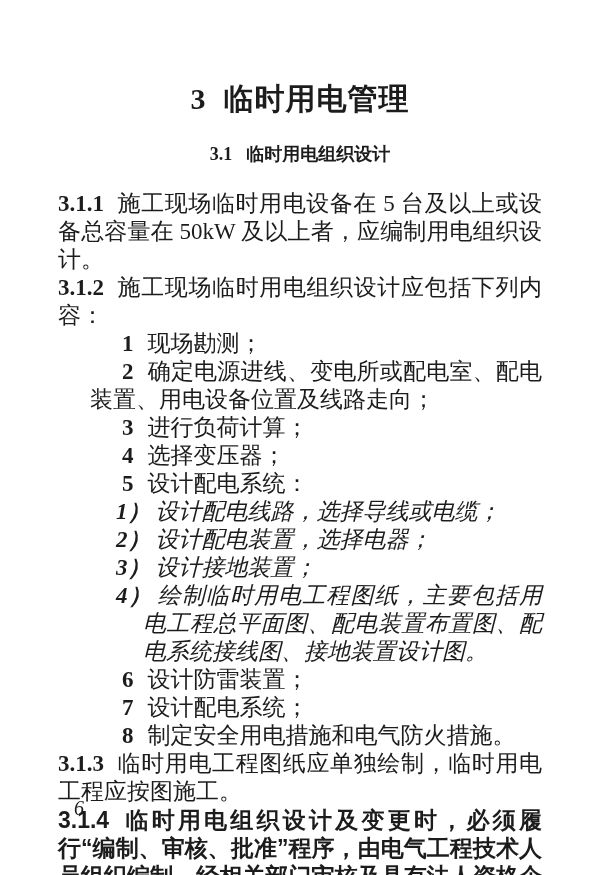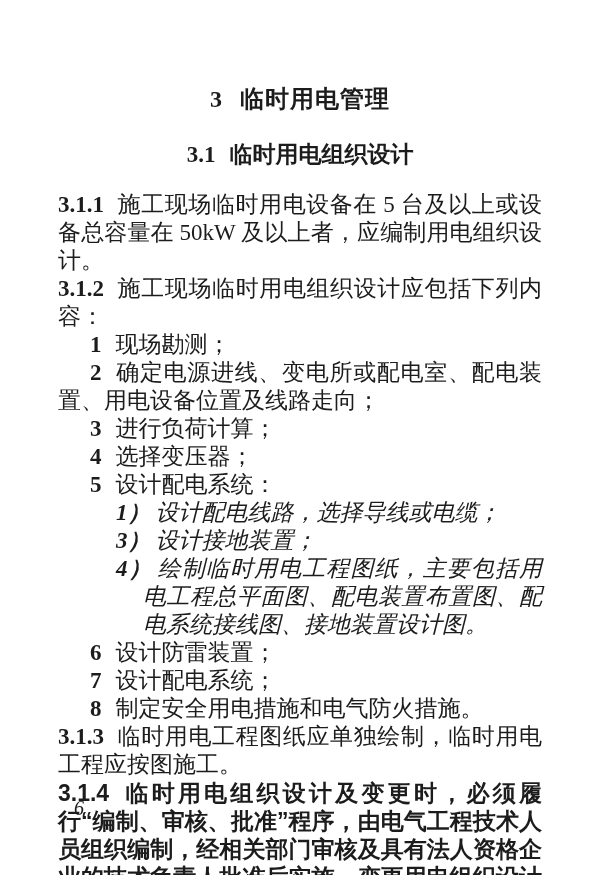--- a/index.html
+++ b/index.html
@@ -14,45 +14,45 @@
   }
   .content {
     position: absolute;
     left: 58px;
     top: 84px;
     width: 484px;
   }
   .chapter-title {
     margin: 0 0 30px 0;
     text-align: center;
-    font-size: 24px;
+    font-size: 30px;
     font-weight: bold;
     line-height: 30px;
     letter-spacing: 1px;
   }
   .chapter-title .ch-num { margin-right: 18px; letter-spacing: 0; }
   .section-title {
     margin: 0 0 26px 0;
     text-align: center;
-    font-size: 23px;
+    font-size: 18px;
     font-weight: bold;
     line-height: 20px;
     font-family: "Liberation Sans", "DejaVu Sans", sans-serif;
   }
   .section-title .sec-num { margin-right: 14px; font-family: "Liberation Serif", "DejaVu Serif", serif; }
   .body-text p {
     margin: 0;
     font-size: 23px;
     line-height: 28px;
     text-align: justify;
     text-justify: inter-character;
   }
   .body-text .num { font-weight: bold; }
   p.clause .num { margin-right: 13px; }
-  p.item { text-indent: 32px; }
+  p.item { text-indent: 32px; margin-left: 32px; }
   p.item .num { margin-right: 14px; }
   p.subitem { padding-left: 85px; text-indent: -27px; font-style: italic; }
   p.subitem .num { margin-right: 5px; }
   p.bold {
     font-weight: bold;
     font-family: "Liberation Sans", "DejaVu Sans", sans-serif;
   }
   .page-number {
     position: absolute;
     left: 74px;
@@ -83,20 +83,21 @@
       <p class="item"><span class="num">2</span><span>确定电源进线、变电所或配电室、配电装置、用电设备位置及线路走向；</span></p>
 
       <p class="item"><span class="num">3</span><span>进行负荷计算；</span></p>
 
       <p class="item"><span class="num">4</span><span>选择变压器；</span></p>
 
       <p class="item"><span class="num">5</span><span>设计配电系统：</span></p>
 
       <p class="subitem"><span class="num">1）</span><span>设计配电线路，选择导线或电缆；</span></p>
 
+      <p class="subitem"><span class="num">2）</span><span>设计配电装置，选择电器；</span></p>
 
       <p class="subitem"><span class="num">3）</span><span>设计接地装置；</span></p>
 
       <p class="subitem"><span class="num">4）</span><span>绘制临时用电工程图纸，主要包括用电工程总平面图、配电装置布置图、配电系统接线图、接地装置设计图。</span></p>
 
       <p class="item"><span class="num">6</span><span>设计防雷装置；</span></p>
 
       <p class="item"><span class="num">7</span><span>设计配电系统；</span></p>
 
       <p class="item"><span class="num">8</span><span>制定安全用电措施和电气防火措施。</span></p>

